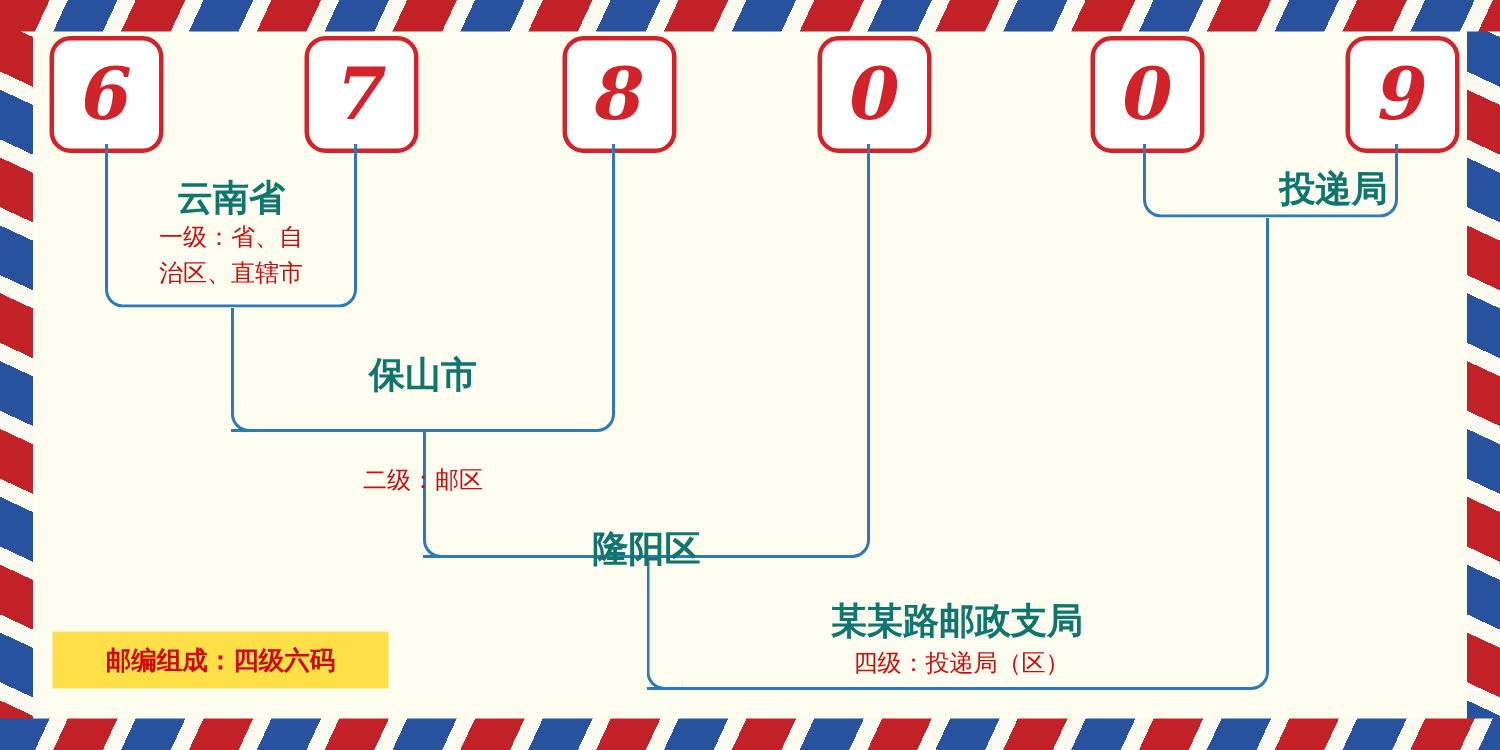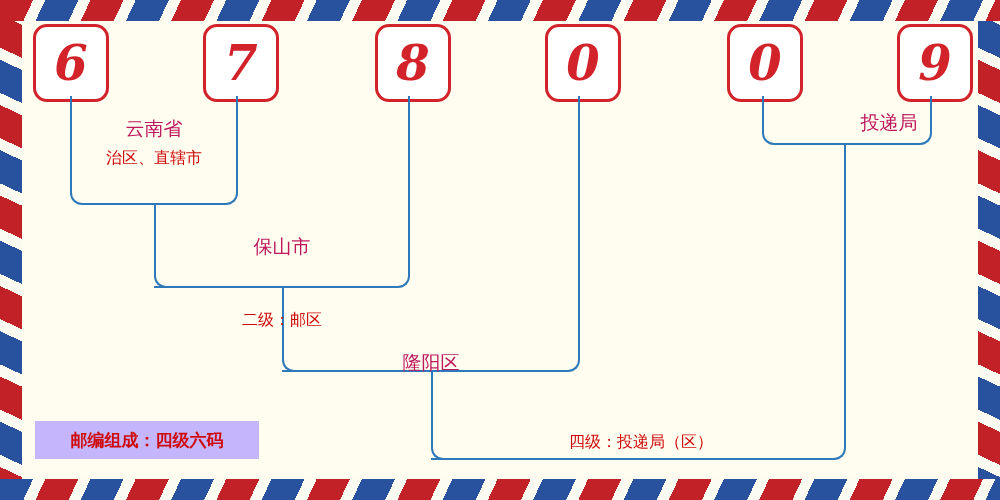--- a/index.html
+++ b/index.html
@@ -48,37 +48,37 @@
   .bkDm { left:431px; top:145px; width:415px; height:315px;
           border-right-width:2px; border-bottom-width:2px; border-bottom-right-radius:12px; }
   .bkDl { left:431px; top:372px; width:24px;  height:88px;
           border-left-width:2px; border-bottom-width:2px; border-bottom-left-radius:12px; }
   .bkE  { left:762px; top:96px;  width:170px; height:49px;
           border-left-width:2px; border-right-width:2px; border-bottom-width:2px;
           border-radius:0 0 12px 12px; }
 
   
   .lbl { position:absolute; transform:translateX(-50%); white-space:nowrap; text-align:center; }
-  .place { color:#be185d; font-weight:normal; font-size:19px; }
+  .place { color:#0f766e; font-weight:bold; font-size:24px; }
   .desc  { color:#cf0a0a; font-size:16px; line-height:24px; }
 
   .pos-yn   { left:154px; top:116px; }
   .pos-yn-d { left:154px; top:146px; }
   .pos-bs   { left:282px; top:234px; }
   .pos-bs-d { left:282px; top:261px;margin-top:47px; }
   .pos-ly   { left:431px; top:314px;margin-top:36px; }
   .pos-ly-d { left:431px; top:342px; }
   .pos-br   { left:638px; top:398px; }
   .pos-br-d { left:641px; top:430px;text-align:center; }
   .pos-dl   { left:889px; top:110px; }
 
   
   .note-box {
     position:absolute; left:35px; top:421px; width:224px; height:38px;
-    background:#c4b5fd; display:flex; align-items:center; justify-content:center;
+    background:#fde047; display:flex; align-items:center; justify-content:center;
   }
   .note-text { color:#cf0a0a; font-weight:bold; font-size:17px; }
 </style>
 </head>
 <body>
 
 <div class="canvas">
 
   <div class="stripe stripe-left"></div>
   <div class="stripe stripe-right"></div>
@@ -108,28 +108,30 @@
   <div class="bracket bkBm"></div>
   <div class="bracket bkBl"></div>
   <div class="bracket bkCm"></div>
   <div class="bracket bkCl"></div>
   <div class="bracket bkDm"></div>
   <div class="bracket bkDl"></div>
   <div class="bracket bkE"></div>
 
   <div class="lbl place pos-yn">云南省</div>
   <div class="lbl desc pos-yn-d">
+    <div>一级：省、自</div>
     <div>治区、直辖市</div>
   </div>
 
   <div class="lbl place pos-bs">保山市</div>
   <div class="lbl desc  pos-bs-d">二级：邮区</div>
 
   <div class="lbl place pos-ly">隆阳区</div>
 
+  <div class="lbl place pos-br">某某路邮政支局</div>
   <div class="lbl desc  pos-br-d">四级：投递局（区）</div>
 
   <div class="lbl place pos-dl">投递局</div>
 
   <div class="note-box">
     <span class="note-text">邮编组成：四级六码</span>
   </div>
 
 </div>
 

